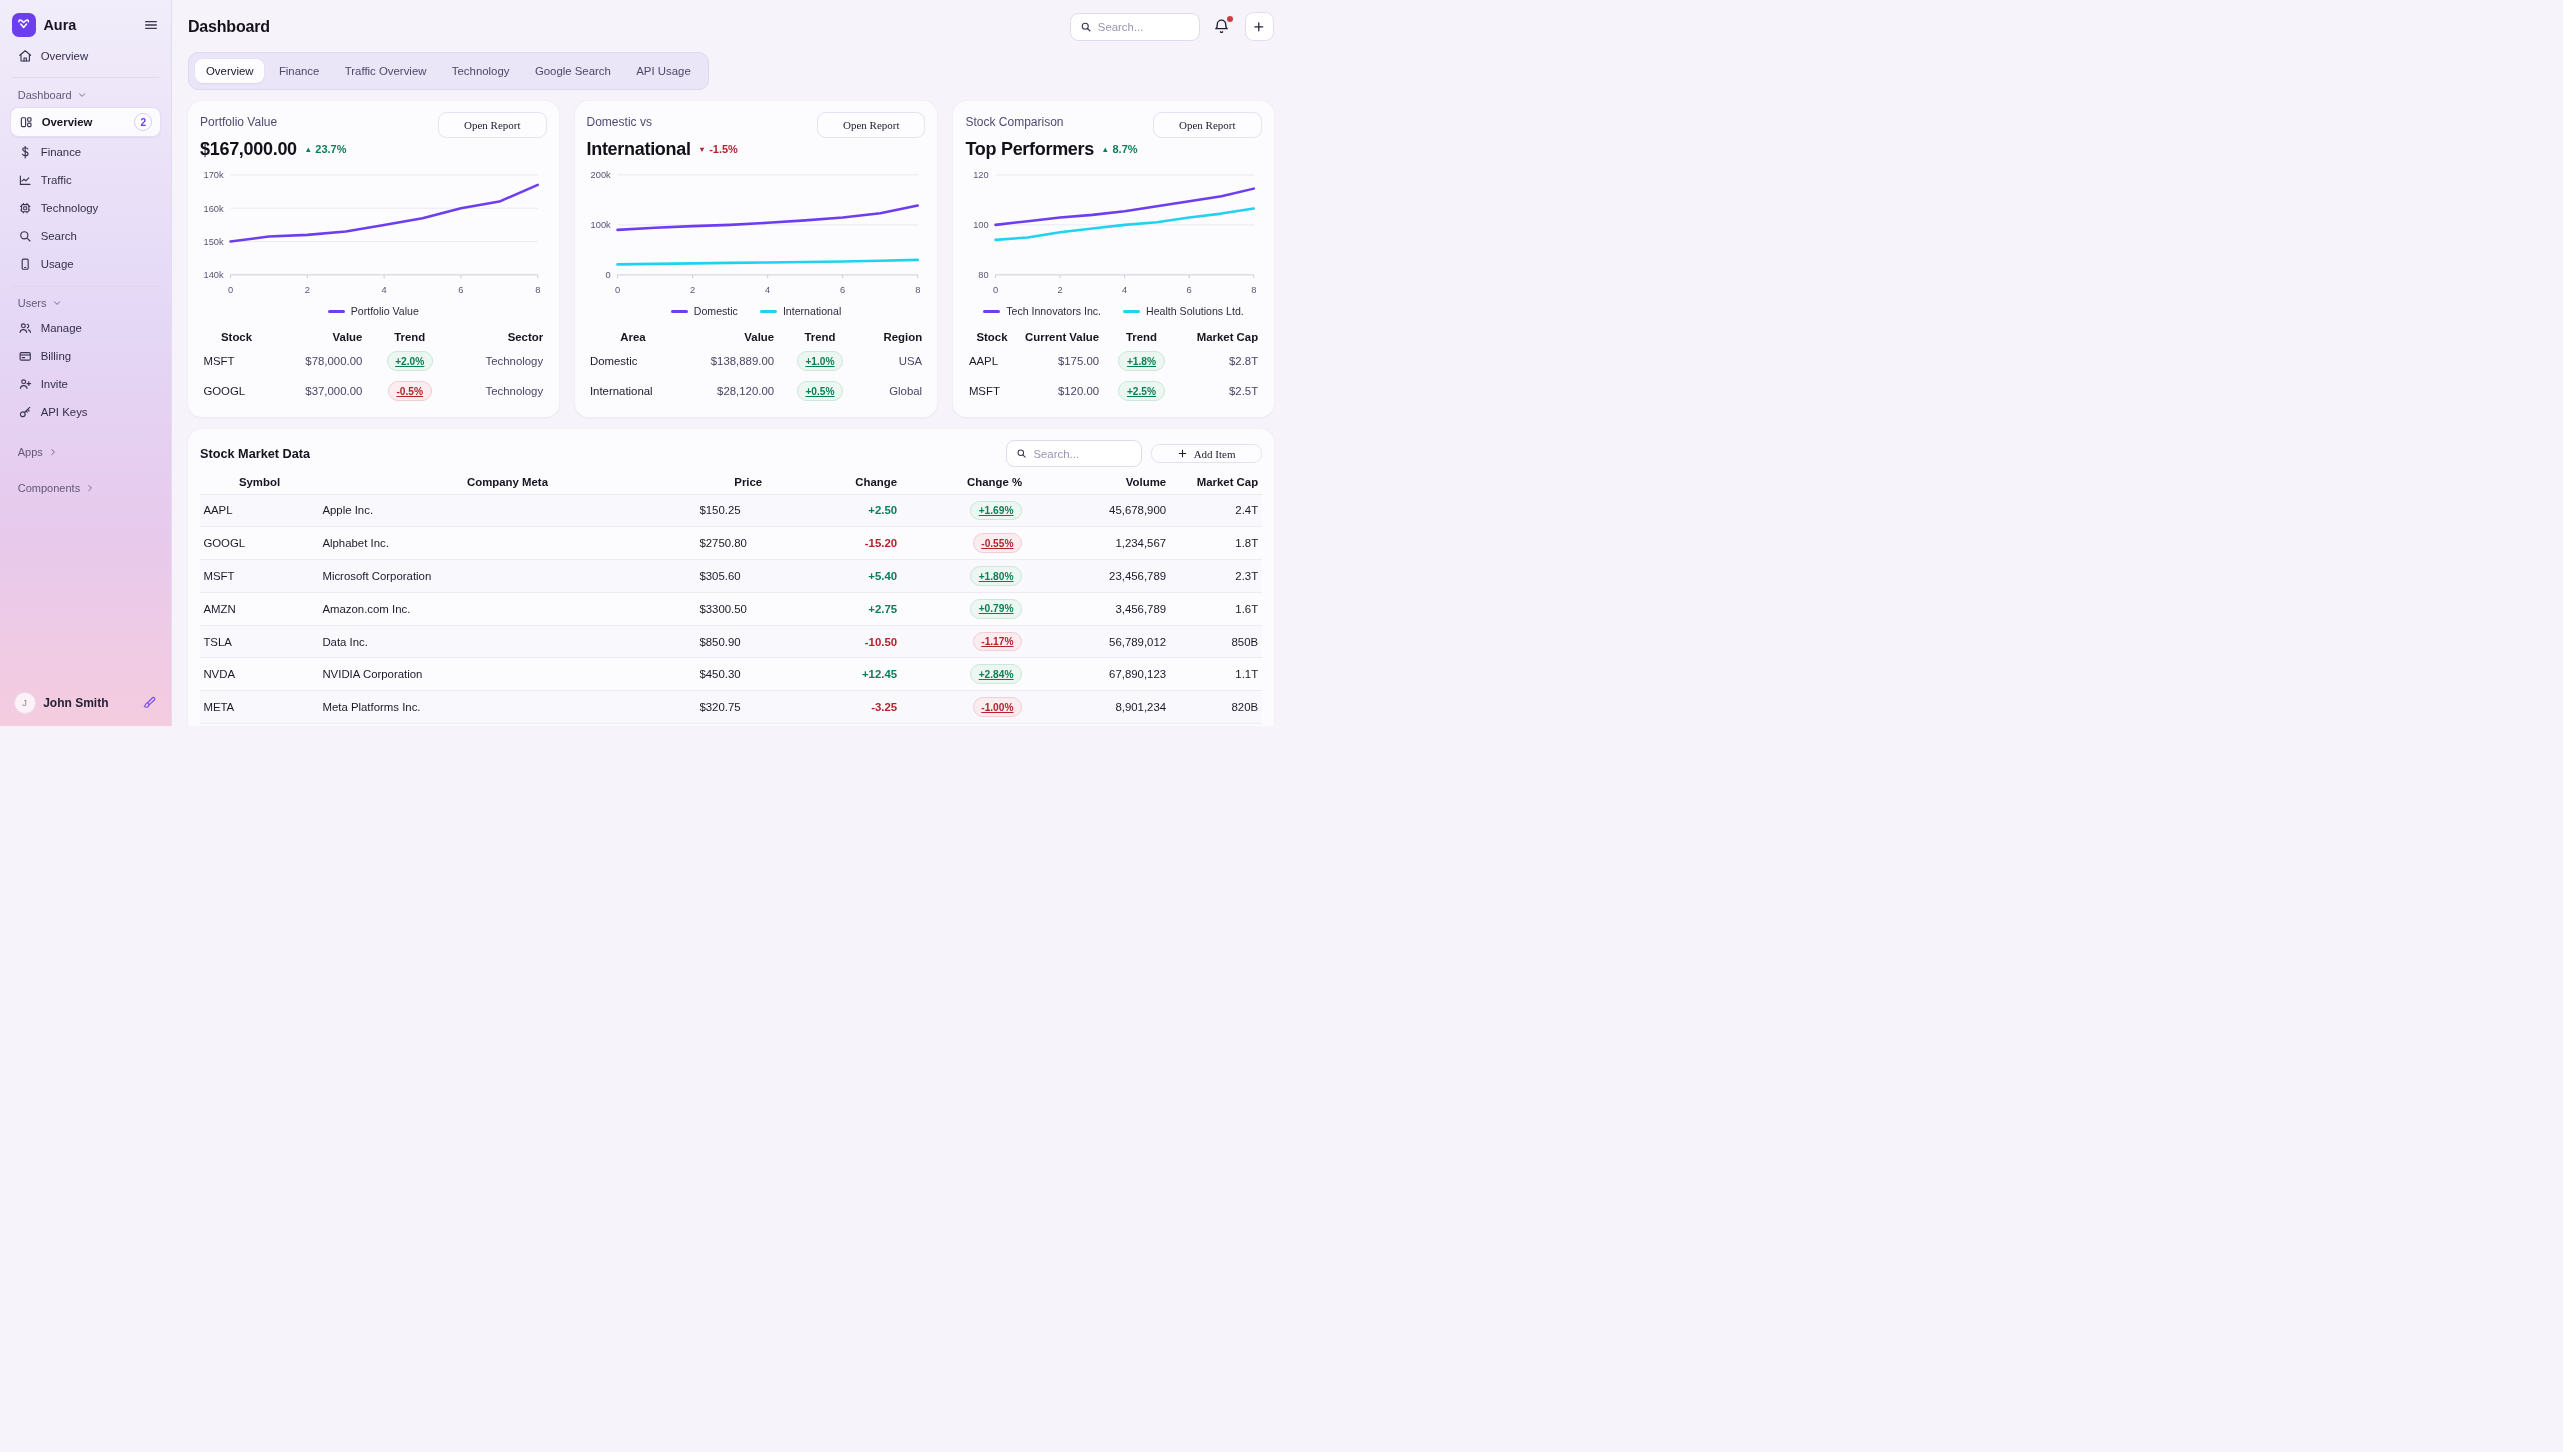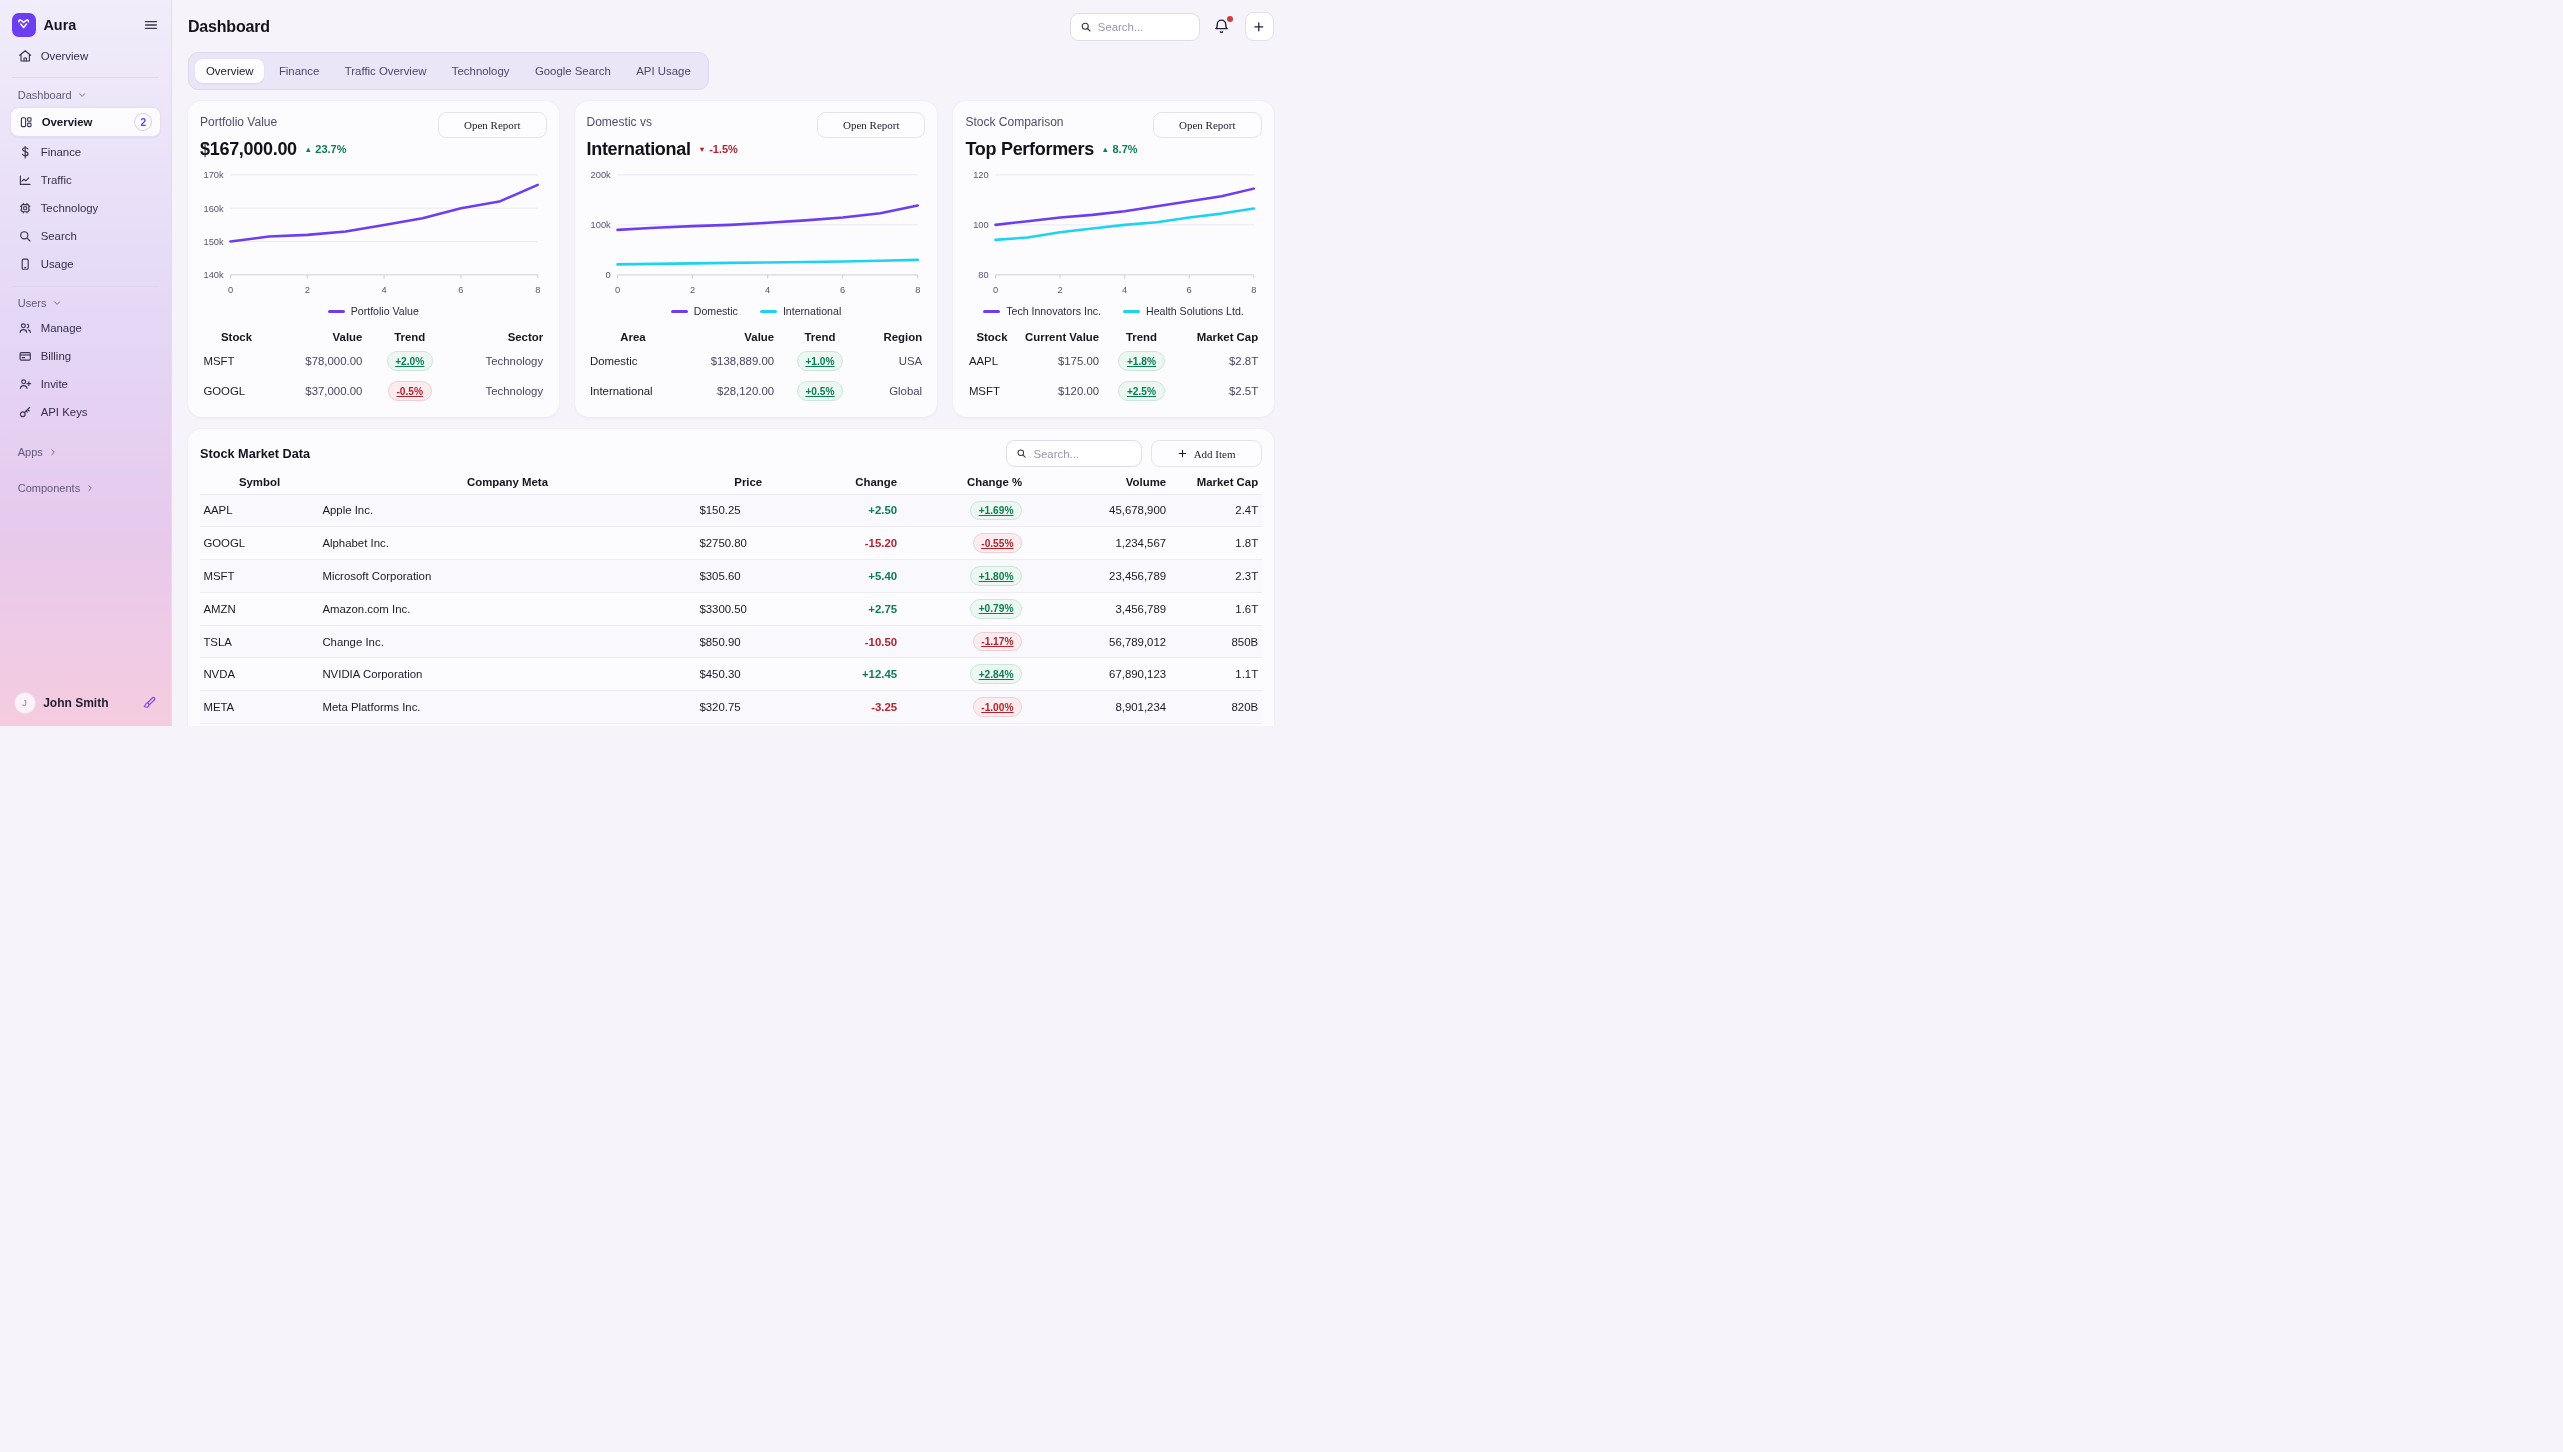--- a/index.html
+++ b/index.html
@@ -88,21 +88,21 @@
   .mini { margin-top:8.5px; }
   .mini .th { padding:5.1px 3.4px 3.4px; }
   .mini .td { padding:5.1px 3.4px; }
 
   
   .panel { margin-top:12.7px; background:#FCFBFE; border-radius:13.6px; box-shadow:0 0.8px 2.5px rgba(35,25,80,.06);
     padding:8.5px 12px 0; }
   .panel-top { display:flex; align-items:center; height:32px; }
   .panel-title { font-size:12.7px; font-weight:bold; color:#16121F; flex:1; }
   .panel-search { width:136px; height:27px; margin-right:8.5px; }
-  .add-btn { display:flex; align-items:center; gap:6px; height:27px; }
+  .add-btn { display:flex; align-items:center; gap:6px; height:19px; }
   .market .td { border-top:0.8px solid #EDEBF4; }
   .market .td.even { background:#F9F8FC; }
 </style>
 </head>
 <body>
 
 <aside class="sidebar">
   <div class="brand-row">
     <div class="logo">
       <svg width="15.3" height="15.3" viewBox="0 0 24 24" fill="none" stroke="#fff" stroke-width="2.4" stroke-linecap="round" stroke-linejoin="round">
@@ -553,21 +553,21 @@
         <div class="td strong alt">AMZN</div>
         <div class="td strong alt">Amazon.com Inc.</div>
         <div class="td strong alt">$3300.50</div>
         <div class="td delta r alt pos">+2.75</div>
         <div class="td pill r alt">
           <span class="pillbox pos">+0.79%</span>
         </div>
         <div class="td strong r alt">3,456,789</div>
         <div class="td strong r alt">1.6T</div>
         <div class="td strong even">TSLA</div>
-        <div class="td strong even">Change Inc.</div>
+        <div class="td strong even">Data Inc.</div>
         <div class="td strong even">$850.90</div>
         <div class="td delta r even neg">-10.50</div>
         <div class="td pill r even">
           <span class="pillbox neg">-1.17%</span>
         </div>
         <div class="td strong r even">56,789,012</div>
         <div class="td strong r even">850B</div>
         <div class="td strong alt">NVDA</div>
         <div class="td strong alt">NVIDIA Corporation</div>
         <div class="td strong alt">$450.30</div>

